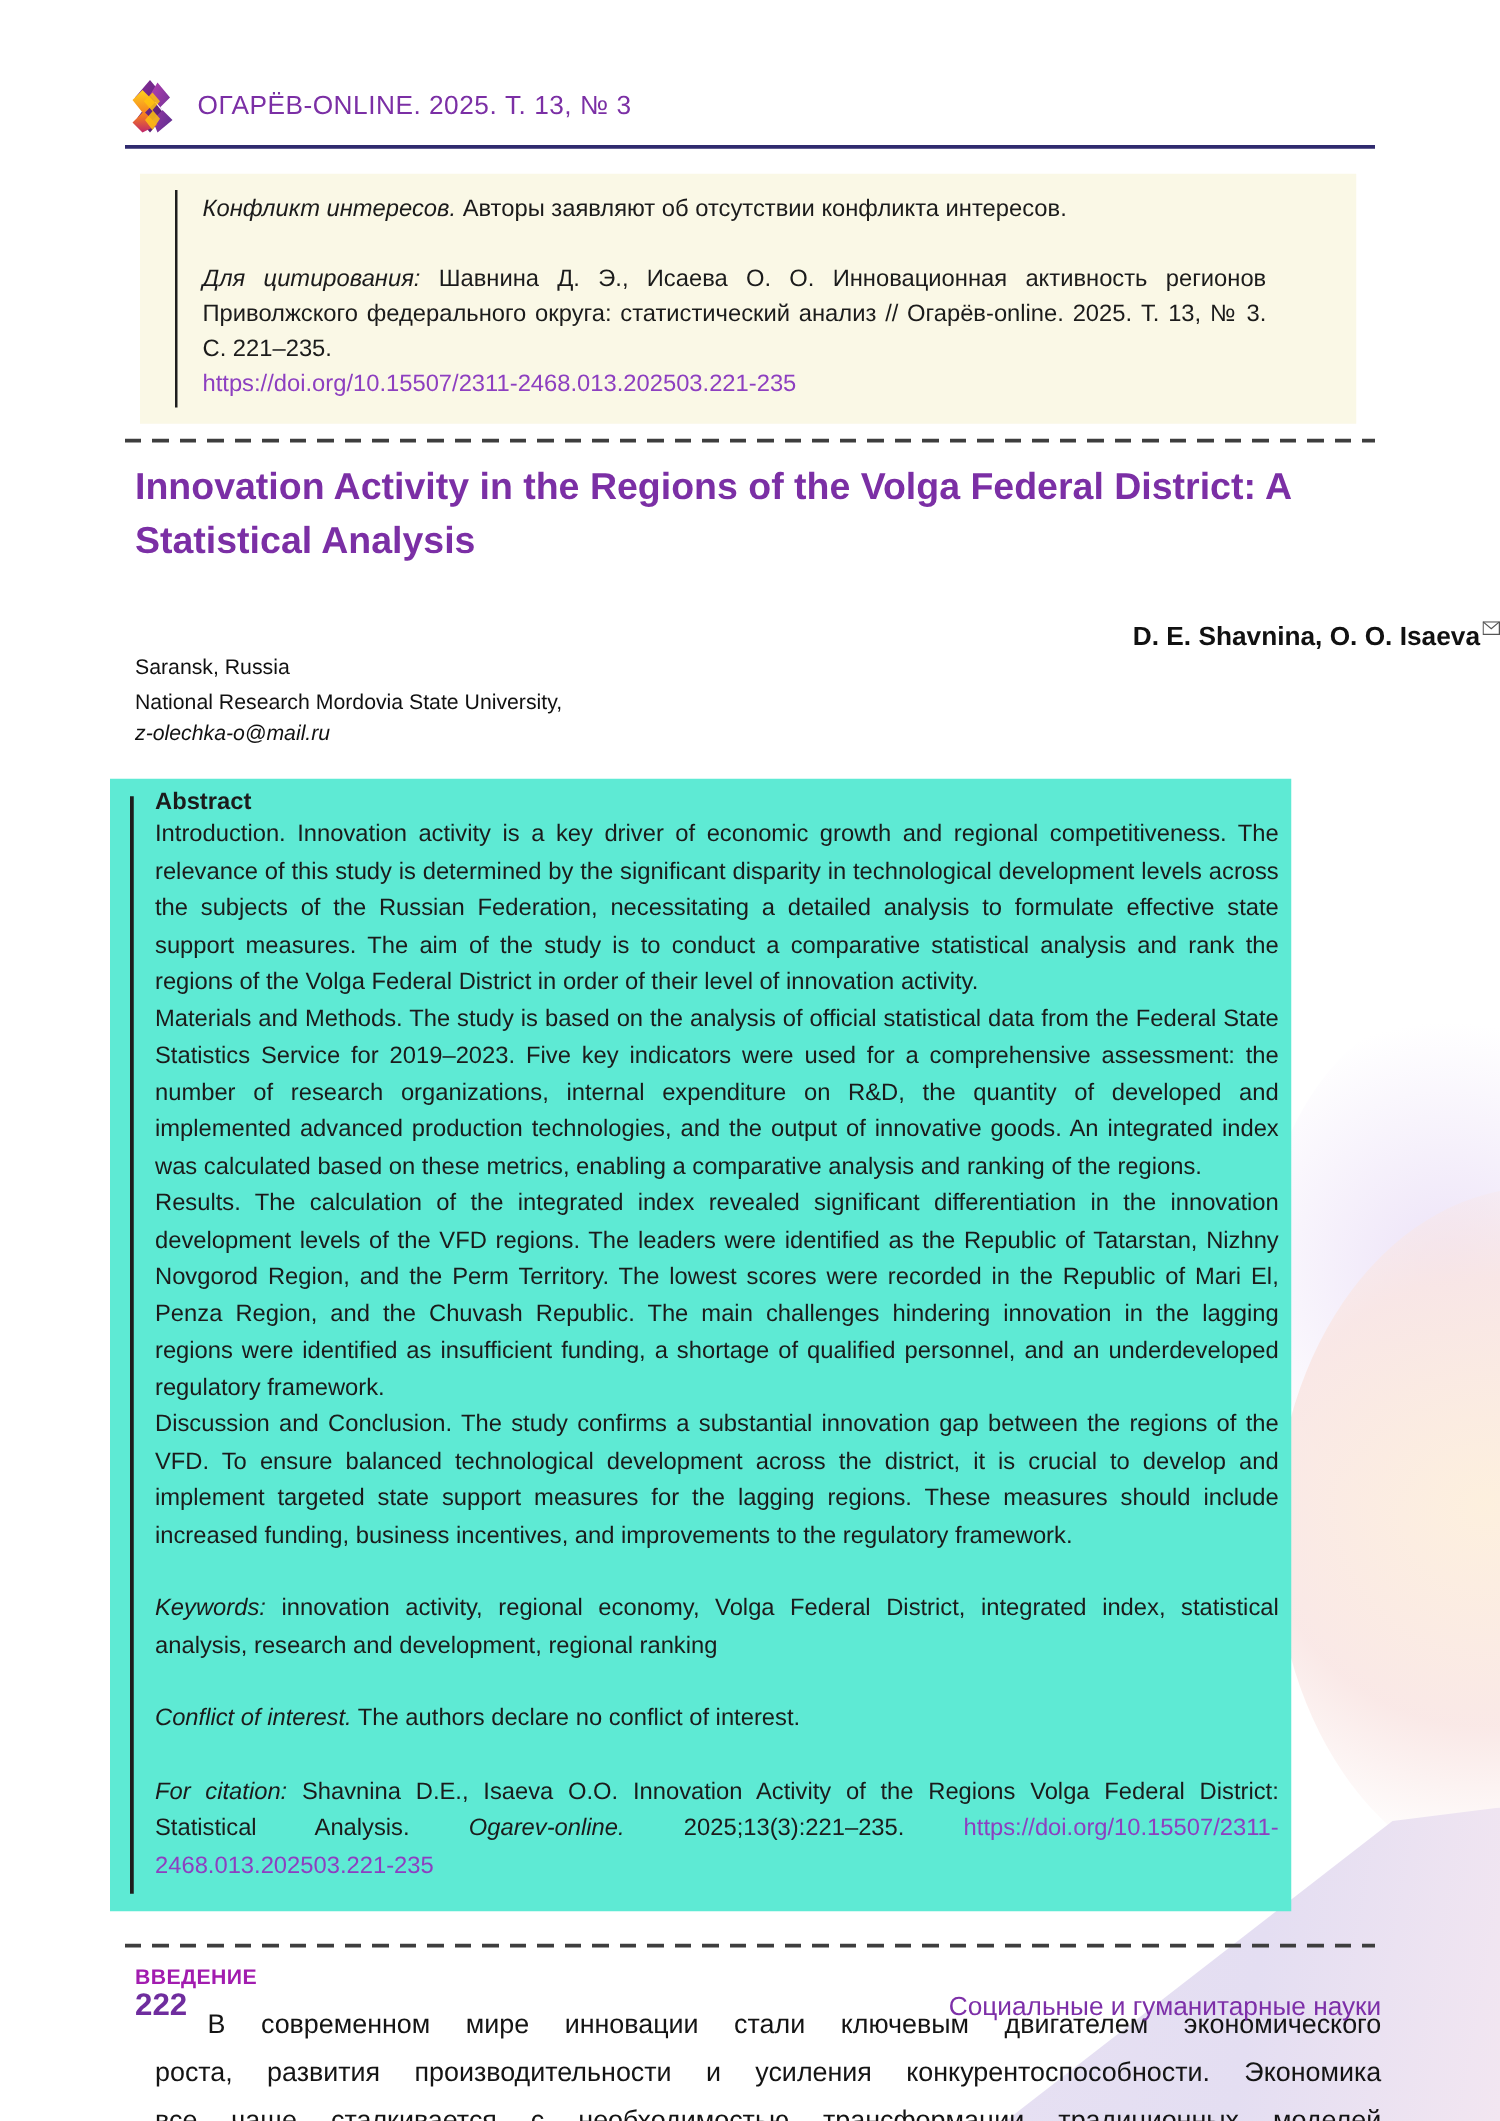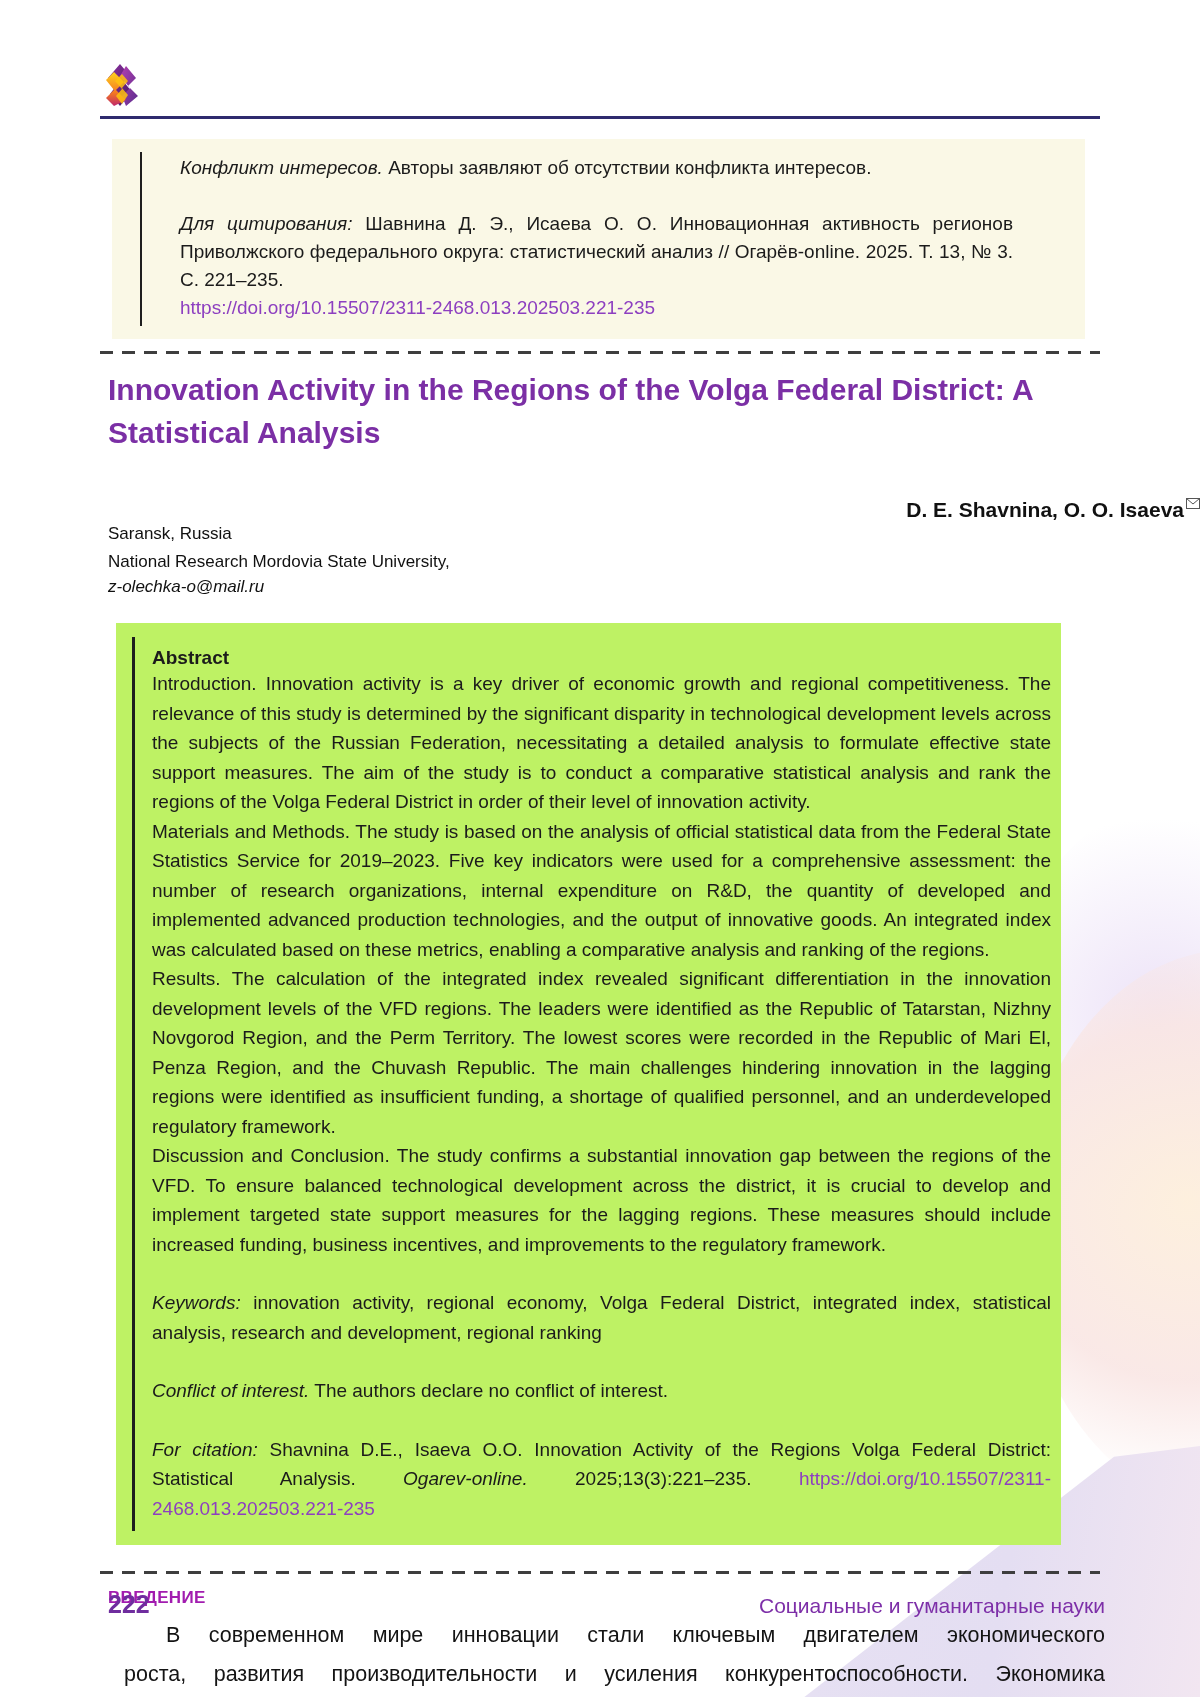--- a/index.html
+++ b/index.html
@@ -31,21 +31,21 @@
   .header-row { display:flex; align-items:center; margin:62px 0 0 100px; width:1000px; }
   .logo { width:44px; height:46px; flex:0 0 auto; }
   .journal-name {
     margin-left:14px; font-size:21px; letter-spacing:.4px; color:#7b2fa5; font-weight:400;
   }
   .header-rule { margin:8px 0 0 100px; width:1000px; height:3px; background:#2f2a6e; }
 
   
   .note-box {
     position:relative; background:#faf8e6; margin-left:112px; width:973px;
-    padding:15px 72px 17px 68px; margin-top:20px;
+    padding:15px 72px 17px 50px; margin-top:20px;
   }
   .note-box .vline { position:absolute; left:28px; top:13px; bottom:13px; width:2px; background:#1e1e1e; }
   .note-box p { font-size:19px; line-height:28px; text-align:justify; }
   .note-box p + p { margin-top:28px; }
   .lead-italic { font-style:italic; }
   a.doi { color:#8d3fc0; text-decoration:none; }
 
   .dashed-rule {
     margin-left:100px; width:1000px; height:3px; margin-top:12px;
     background:repeating-linear-gradient(90deg, #3e3e3e 0 13px, transparent 13px 22px);
@@ -57,22 +57,22 @@
     font-weight:bold; color:#7b2fa5;
   }
   .authors-block { margin:36px 0 0 108px; }
   .authors-line { font-size:21px; font-weight:bold; color:#111;text-align:right; }
   .mail-icon { display:inline-block; vertical-align:super; margin-left:2px; }
   .affil { font-size:17px; line-height:23px; margin-top:5px; color:#111; }
   .email { font-size:17px; font-style:italic; margin-top:4px; color:#111; }
 
   
   .abstract-box {
-    position:relative; background:#bef264; margin-left:116px; width:945px;
-    padding:24px 10px 22px 36px; margin-top:26px;
+    position:relative; background:#5eead4; margin-left:88px; width:945px;
+    padding:8px 10px 22px 36px; margin-top:26px;
   }
   .abstract-box .vline { position:absolute; left:16px; top:14px; bottom:14px; width:3px; background:#1e1e1e; }
   .abstract-box .abstract-heading { font-size:19px; font-weight:bold; }
   .abstract-box p { font-size:19px; line-height:29.5px; text-align:justify; }
   .abstract-box .gap-top { margin-top:29px; }
   .bold-lead { font-weight:normal; }
   .ital { font-style:italic; }
 
   
   .section-heading { margin:14px 0 0 108px; font-size:17px; font-weight:bold; color:#a21caf; letter-spacing:.3px; }
@@ -114,20 +114,21 @@
             <stop offset="0" stop-color="#b33fb0"></stop>
               <stop offset="1" stop-color="#5b2d8e"></stop>
           </linearGradient>
         </defs>
         <path d="M20 2 L30 14 L24 20 L32 30 L20 44 L10 32 L16 24 L8 16 Z" fill="url(#g1)"></path>
         <path d="M26 4 L36 16 L28 24 L38 34 L26 44 L22 34 L30 26 L20 14 Z" fill="url(#g3)"></path>
         <path d="M14 10 L24 20 L16 28 L26 38 L14 44 L6 36 L14 28 L6 18 Z" fill="url(#g2)"></path>
         <path d="M22 12 L28 19 L22 26 L28 33 L22 42 L16 34 L22 27 L15 19 Z" fill="#ffc20e" opacity="0.85"></path>
       </svg>
     </span>
+    <span class="journal-name">ОГАРЁВ-ONLINE. 2025. Т. 13, № 3</span>
   </div>
   <div class="header-rule"></div>
 
   <div class="note-box">
     <span class="vline"></span>
     <p><span class="lead-italic">Конфликт интересов.</span><span> Авторы заявляют об отсутствии конфликта интересов.</span></p>
     <p><span class="lead-italic">Для цитирования:</span><span> Шавнина Д. Э., Исаева О. О. Инновационная активность регионов Приволжского федерального округа: статистический анализ // Огарёв-online. 2025. Т. 13, № 3. С. 221–235.</span><br>
       <a class="doi" href="#">https://doi.org/10.15507/2311-2468.013.202503.221-235</a></p>
   </div>
 

